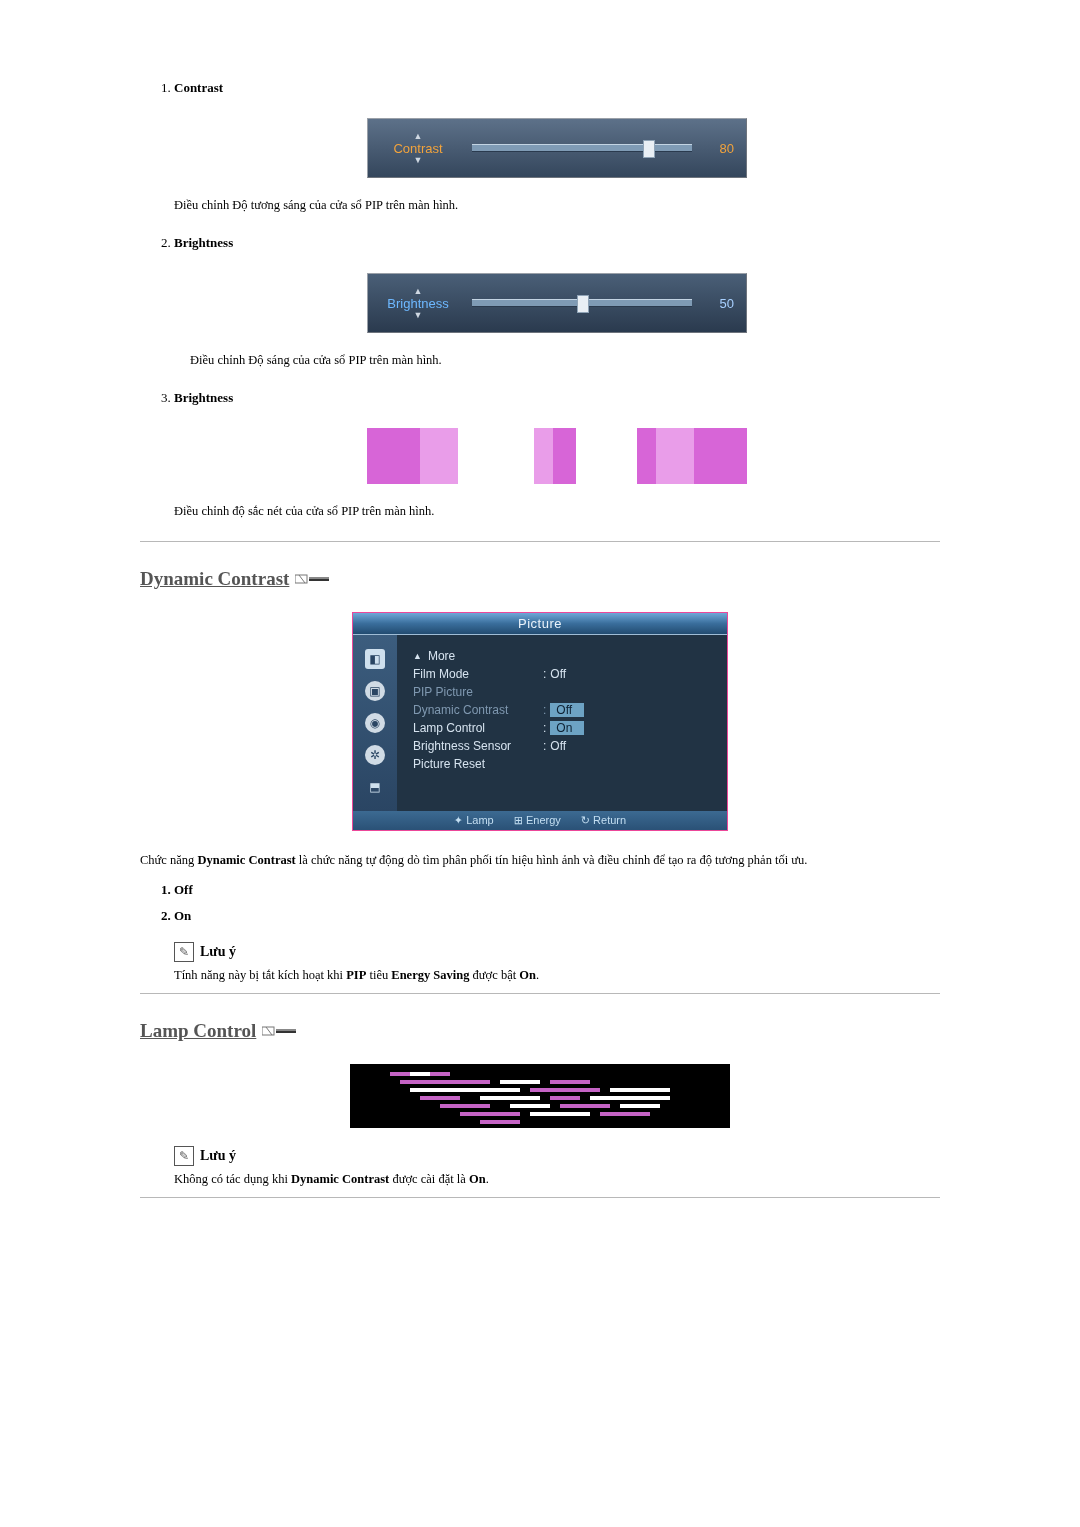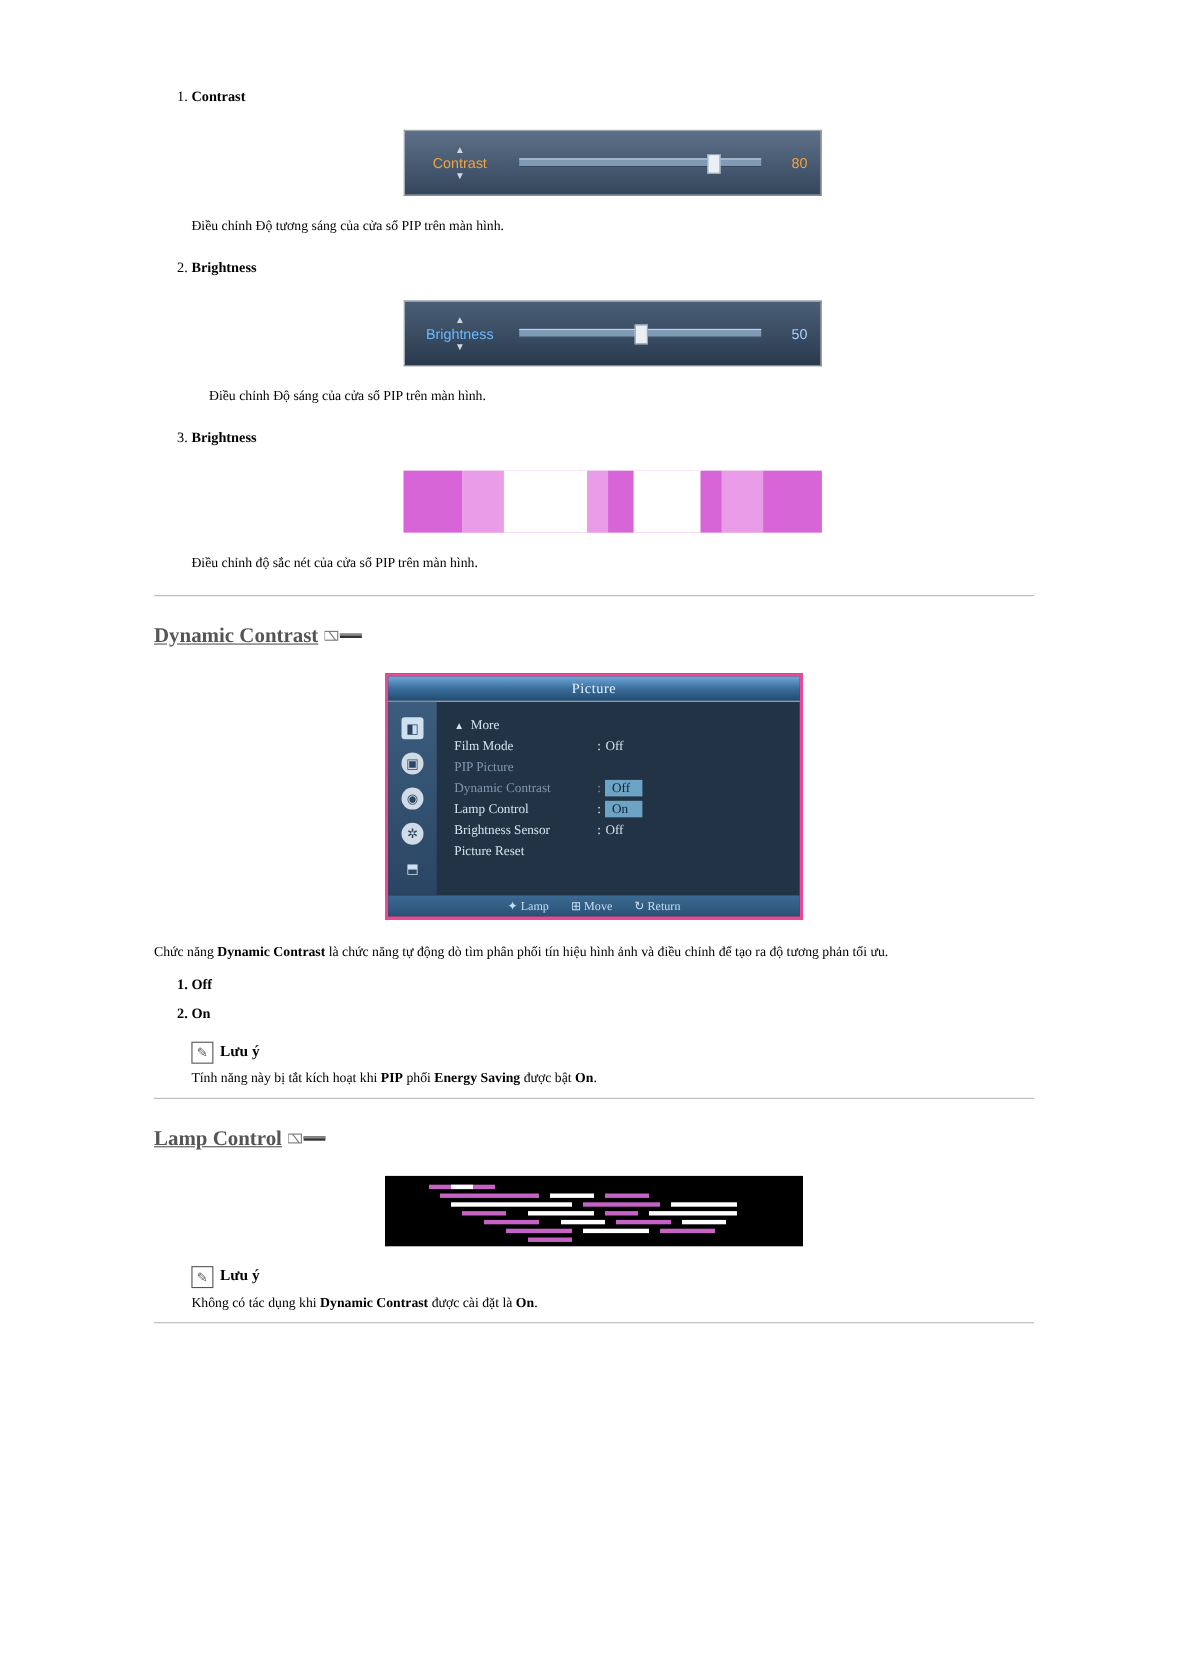--- a/index.html
+++ b/index.html
@@ -119,24 +119,24 @@
     margin-left: 2px;
   }
   .osd-wrap {
     display: flex;
     justify-content: center;
     margin: 16px 0 22px 0;
   }
   .osd {
     width: 374px;
     background: #213344;
-    font-family: Liberation Serif, serif;
+    font-family: Liberation Sans, sans-serif;
     font-size: 12px;
     color: #d6e3ef;
-    border: 3px solid #ec4899;
+    border: 1px solid #ec4899;
   }
   .osd-title {
     background: linear-gradient(to bottom, #6fa8d8 0, #3a6e9c 50%, #224b70 100%);
     text-align: center;
     color: #eaf3fb;
     font-size: 13px;
     padding: 3px 0;
     letter-spacing: 0.5px;
     border-bottom: 1px solid #9fbcd5;
   }
@@ -341,41 +341,41 @@
             <span class="lab">Brightness Sensor</span>
             <span class="val"><span class="colon">:</span><span>Off</span></span>
           </div>
           <div class="osd-row">
             <span class="lab">Picture Reset</span>
           </div>
         </div>
       </div>
       <div class="osd-foot">
         <span>✦ <span>Lamp</span></span>
-        <span>⊞ <span>Move</span></span>
+        <span>⊞ <span>Energy</span></span>
         <span>↻ <span>Return</span></span>
       </div>
     </div>
   </div>
 
   <div class="note-body" style="margin-left:0">
     Chức năng <b>Dynamic Contrast</b> là chức năng tự động dò tìm phân phối tín hiệu hình ảnh và điều chỉnh để tạo ra độ tương phản tối ưu.
   </div>
 
   <ol class="sub-ol">
     <li>Off</li>
     <li>On</li>
   </ol>
 
   <div class="note-head">
     <span class="note-ic">✎</span>
     <span class="note-text">Lưu ý</span>
   </div>
   <div class="note-body">
-    <span>Tính năng này bị tắt kích hoạt khi </span><b>PIP</b><span> phối </span><b>Energy Saving</b><span> được bật </span><b>On</b><span>.</span>
+    <span>Tính năng này bị tắt kích hoạt khi </span><b>PIP</b><span> tiêu </span><b>Energy Saving</b><span> được bật </span><b>On</b><span>.</span>
   </div>
 
   <hr class="sep">
 
   <div>
     <h2 class="section">Lamp Control</h2>
     <span class="tag-icon">
       <svg width="34" height="14">
           <rect x="0" y="3" width="12" height="8" fill="none" stroke="#777" stroke-width="1"></rect>
           <line x1="4" y1="3" x2="10" y2="11" stroke="#777"></line>

